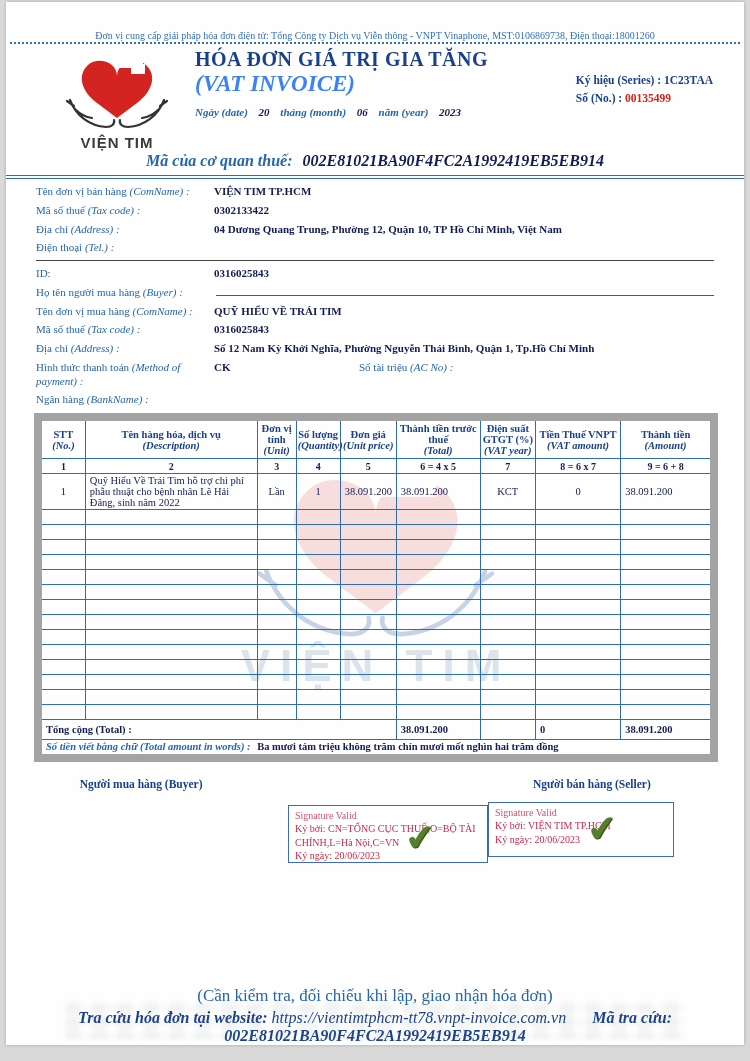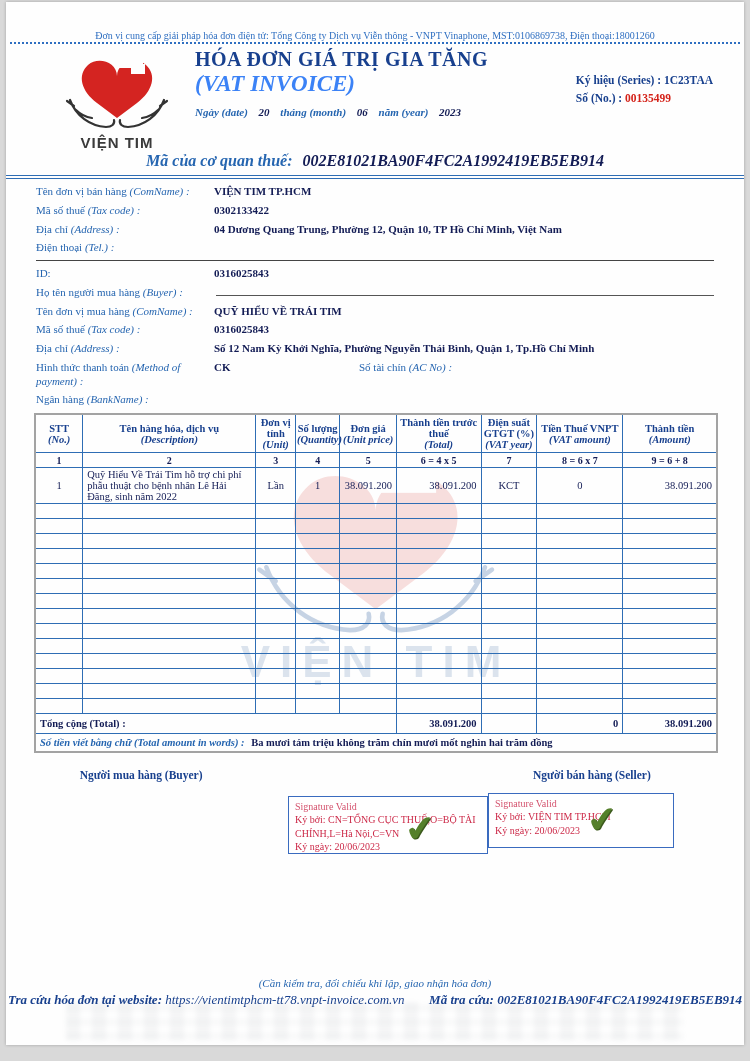--- a/index.html
+++ b/index.html
@@ -49,28 +49,28 @@
   .info-value { color:#131c55; font-weight:bold; flex:1; }
   .fill-line { flex:1; border-bottom:1px solid #555; height:10px; margin-left:2px; }
   .thin-sep { border-bottom:1.2px solid #444; margin:3px 30px 6px 30px; }
   .mid-label { color:#2565b0; width:170px; }
   .val-ck { width:145px; flex:0 0 145px; }
 
   
   .table-wrap { position:relative; margin:6px 26px 0 28px; }
   table { border-collapse:collapse; width:100%; table-layout:fixed; background:transparent; }
   table, td, th { border:1px solid #2e6db4; }
-  table { border:2px solid #a3a3a3; }
+  table { border:8px solid #a3a3a3; }
   th { font-size:10.5px; color:#18408e; padding:2px 1px; vertical-align:middle; background:transparent; }
   th .en { font-style:italic; font-weight:bold; display:block; }
   td { font-size:10.5px; color:#131c55; padding:1px 4px; background:transparent; }
   .num-row td { text-align:center; font-weight:bold; font-size:10px; padding:0 2px; height:15px; }
   .data-row td { height:30px; }
   .empty-row td { height:15px; }
-  td.c { text-align:center; } td.r { text-align:right; } td.l { text-align:left; }
+  td.c { text-align:center; } td.r { } td.l { text-align:left; }
   .total-row td { font-weight:bold; height:20px;margin-top:12px; }
   .words-row td { font-size:10.5px; height:18px; }
   .words-row .lbl { color:#2565b0; font-style:italic; font-weight:bold; }
   .words-row .val { color:#131c55; font-weight:bold; padding-left:4px; }
 
   .watermark { position:absolute; left:50%; top:46%; transform:translate(-50%,-50%); opacity:.5; pointer-events:none; text-align:center; z-index:0; }
   .watermark .wm-text { font-family:"Liberation Sans",sans-serif; font-weight:bold; font-size:44px; letter-spacing:10px; color:#b9cade; margin-top:-18px; }
   table { position:relative; z-index:1; }
 
   
@@ -81,22 +81,22 @@
   .sig-box { position:absolute; border:1.5px solid #3a6bbf; background:#fff; padding:3px 6px; font-size:10px; color:#cc2948; line-height:1.35; }
   .sig-box .valid { font-size:10px; color:#d4536e; display:block; }
   .box-tax { left:252px; top:27px; width:200px; height:58px; }
   .box-seller { left:452px; top:24px; width:186px; height:55px; }
   .check { position:absolute; font-size:36px; color:#55802b; text-shadow:1px 1px 0 #3c5a1d; transform:rotate(-6deg); line-height:1; }
   .check-tax { left:116px; top:14px; }
   .check-seller { left:98px; top:8px; }
 
   
   .footer { margin-top:58px; text-align:center; }
-  .footer-note { font-size:11px; font-style:italic; color:#2565b0; }
-  .footer-lookup { font-size:13px; margin-top:3px; color:#18408e; font-style:italic; }
+  .footer-note { font-size:17px; color:#2565b0; }
+  .footer-lookup { font-size:16px; margin-top:3px; color:#18408e; font-style:italic; }
   .footer-lookup .b { font-weight:bold; }
   .footer-lookup .sp { display:inline-block; width:18px; }
 
   .showthrough {
     position:absolute; left:60px; right:60px; top:1000px; height:38px;
     background:repeating-linear-gradient(90deg, rgba(120,130,140,.12) 0 14px, rgba(255,255,255,0) 14px 26px),
                repeating-linear-gradient(0deg, rgba(120,130,140,.07) 0 8px, rgba(255,255,255,0) 8px 14px);
     filter:blur(2px); opacity:.5;
   }
 </style>
@@ -188,21 +188,21 @@
       <span class="info-label"><span>Mã số thuế</span> <i>(Tax code) :</i></span>
       <span class="info-value">0316025843</span>
     </div>
     <div class="info-row">
       <span class="info-label"><span>Địa chỉ</span> <i>(Address) :</i></span>
       <span class="info-value">Số 12 Nam Kỳ Khởi Nghĩa, Phường Nguyễn Thái Bình, Quận 1, Tp.Hồ Chí Minh</span>
     </div>
     <div class="info-row">
       <span class="info-label"><span>Hình thức thanh toán</span> <i>(Method of payment) :</i></span>
       <span class="info-value val-ck">CK</span>
-      <span class="mid-label"><span>Số tài chín</span> <i>(AC No) :</i></span>
+      <span class="mid-label"><span>Số tài triệu</span> <i>(AC No) :</i></span>
       <span class="info-value"></span>
     </div>
     <div class="info-row">
       <span class="info-label"><span>Ngân hàng</span> <i>(BankName) :</i></span>
       <span class="info-value"></span>
     </div>
   </div>
 
   <div class="table-wrap">
     <div class="watermark">

